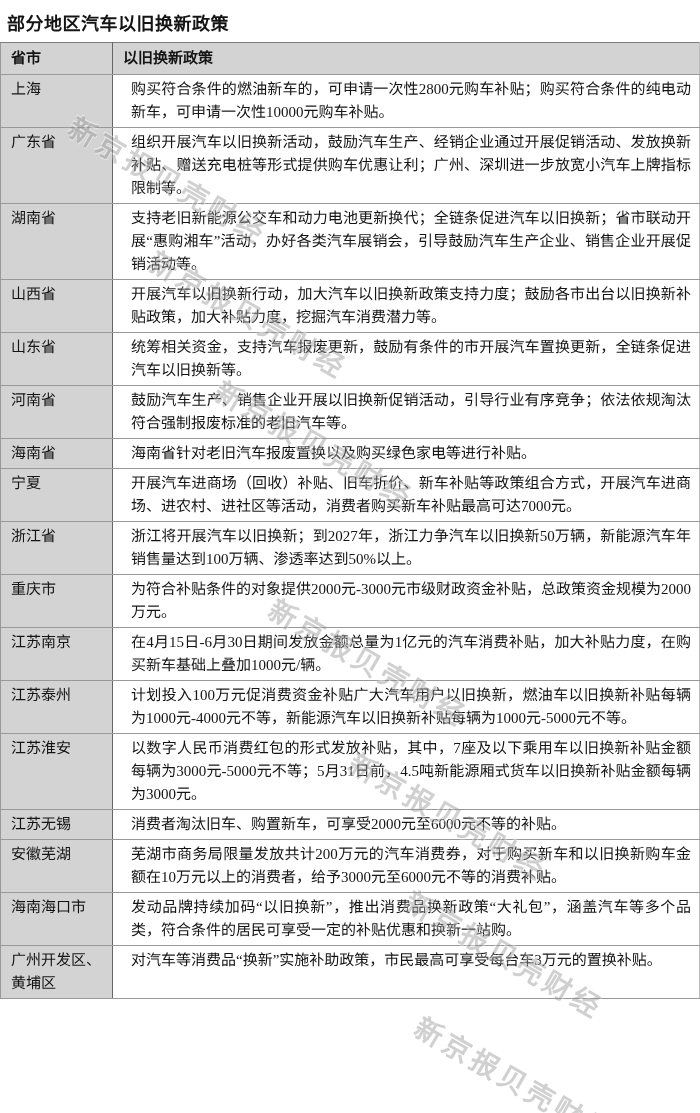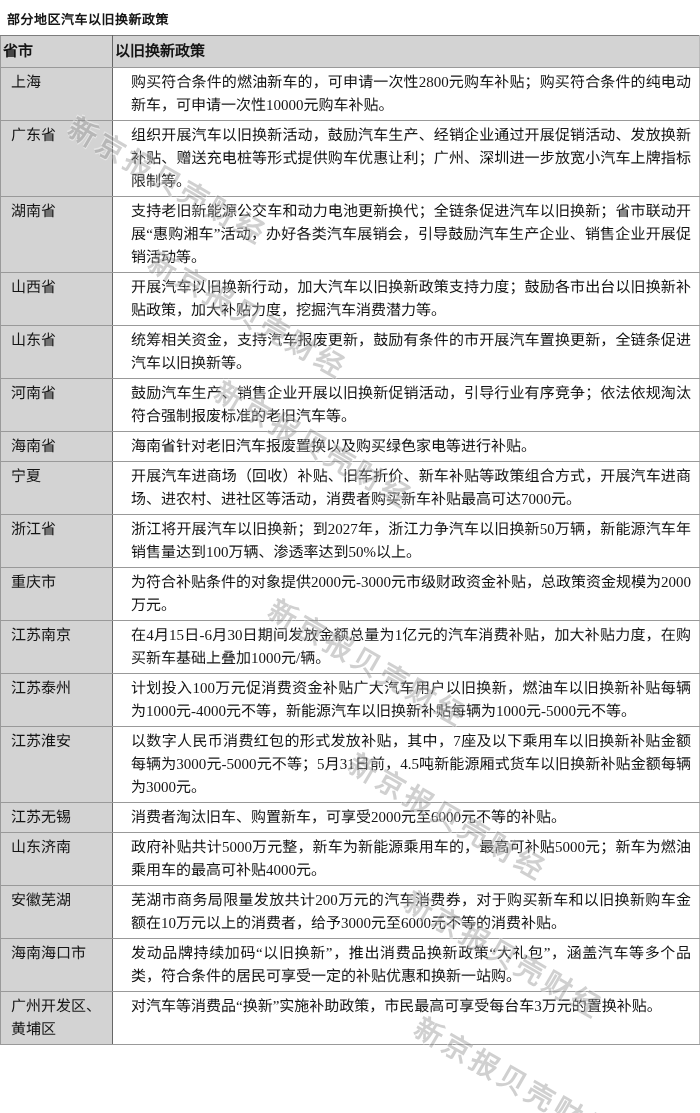--- a/index.html
+++ b/index.html
@@ -13,21 +13,21 @@
   }
   *{box-sizing:border-box;margin:0;padding:0;}
   html,body{width:700px;height:1113px;overflow:hidden;}
   body{
     background:#ffffff;
     color:var(--text);
     font-family:"Liberation Serif","DejaVu Serif",serif;
     position:relative;
   }
   .page-title{
-    font-size:13px;
+    font-size:18px;
     font-weight:bold;
     padding:9px 0 7px 7px;
     letter-spacing:0.5px;
   }
   table.policy-table{
     width:700px;
     border-collapse:collapse;
     table-layout:fixed;
     border-top:1.5px solid #7d7d7d;
     border-bottom:1.5px solid #7d7d7d;
@@ -37,21 +37,21 @@
   col.region-col{width:112px;}
   th,td{
     font-size:15px;
     line-height:23px;
     vertical-align:top;
     border-bottom:1px solid var(--border);
     text-align:left;
   }
   th{
     font-weight:bold;
-    padding:4px 8px 4px 2px;
+    padding:4px 8px 4px 10px;
   }
   th.region-header{background:var(--header-bg);}
   th.policy-header{background:var(--header-bg);border-left:1.5px solid var(--divider);}
   td.region-cell{
     background:var(--region-bg);
     padding:3px 4px 3px 10px;
     margin-top:28px;
   }
   td.policy-cell{
     background:var(--policy-bg);
@@ -141,24 +141,20 @@
       </tr>
       <tr>
         <td class="region-cell">江苏淮安</td>
         <td class="policy-cell">以数字人民币消费红包的形式发放补贴，其中，7座及以下乘用车以旧换新补贴金额每辆为3000元-5000元不等；5月31日前，4.5吨新能源厢式货车以旧换新补贴金额每辆为3000元。</td>
       </tr>
       <tr>
         <td class="region-cell">江苏无锡</td>
         <td class="policy-cell">消费者淘汰旧车、购置新车，可享受2000元至6000元不等的补贴。</td>
       </tr>
       <tr>
-        <td class="region-cell">山东济南</td>
-        <td class="policy-cell">政府补贴共计5000万元整，新车为新能源乘用车的，最高可补贴5000元；新车为燃油乘用车的最高可补贴4000元。</td>
-      </tr>
-      <tr>
         <td class="region-cell">安徽芜湖</td>
         <td class="policy-cell">芜湖市商务局限量发放共计200万元的汽车消费券，对于购买新车和以旧换新购车金额在10万元以上的消费者，给予3000元至6000元不等的消费补贴。</td>
       </tr>
       <tr>
         <td class="region-cell">海南海口市</td>
         <td class="policy-cell">发动品牌持续加码“以旧换新”，推出消费品换新政策“大礼包”，涵盖汽车等多个品类，符合条件的居民可享受一定的补贴优惠和换新一站购。</td>
       </tr>
       <tr>
         <td class="region-cell">广州开发区、黄埔区</td>
         <td class="policy-cell">对汽车等消费品“换新”实施补助政策，市民最高可享受每台车3万元的置换补贴。</td>

